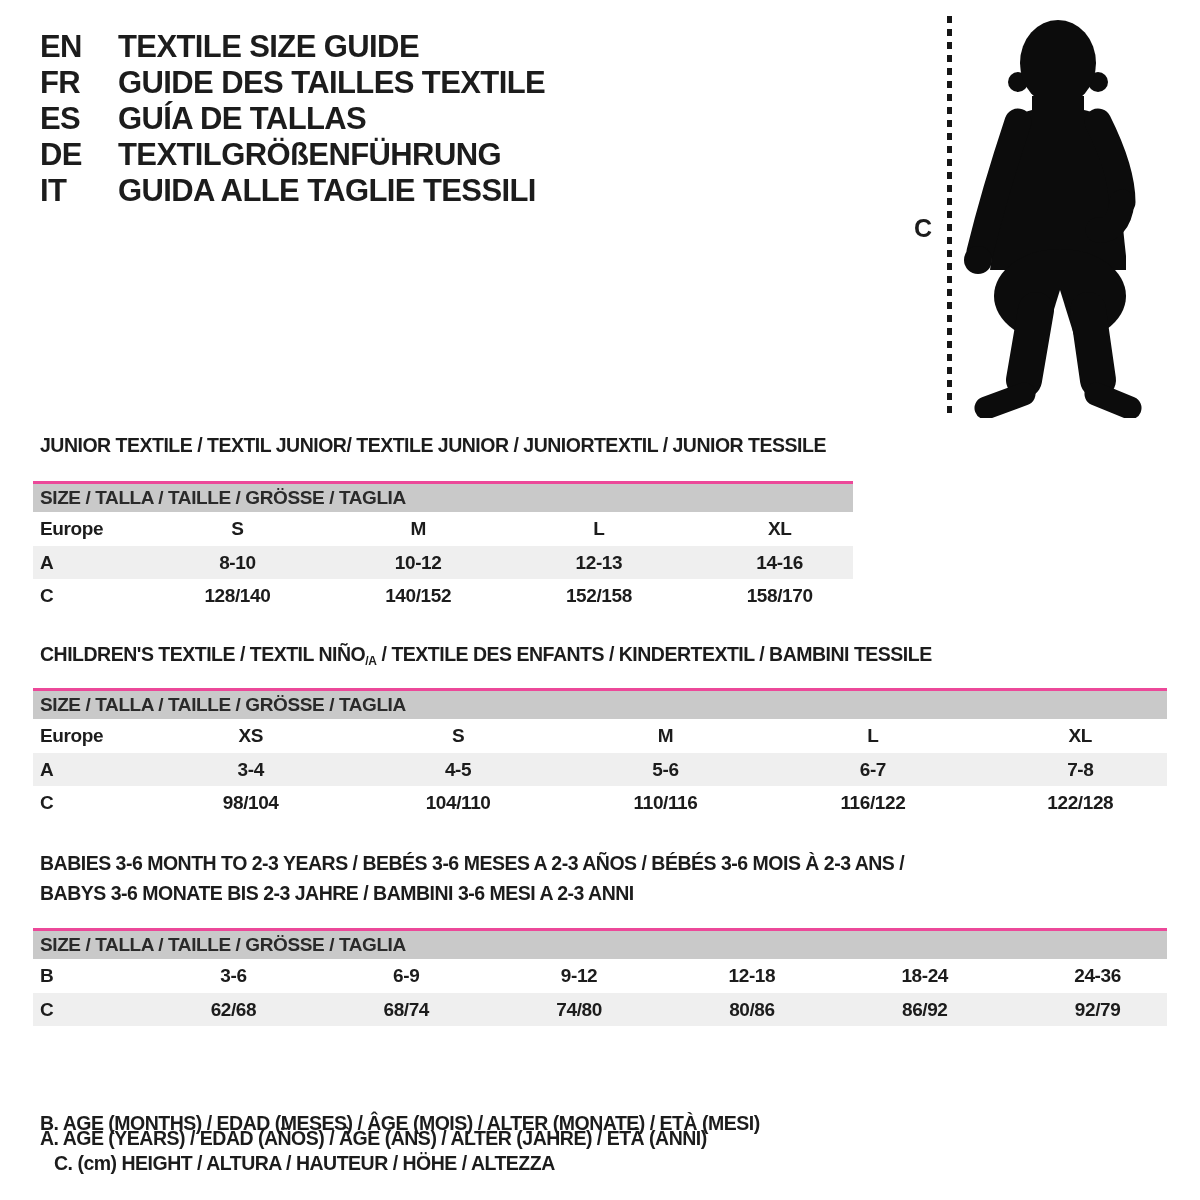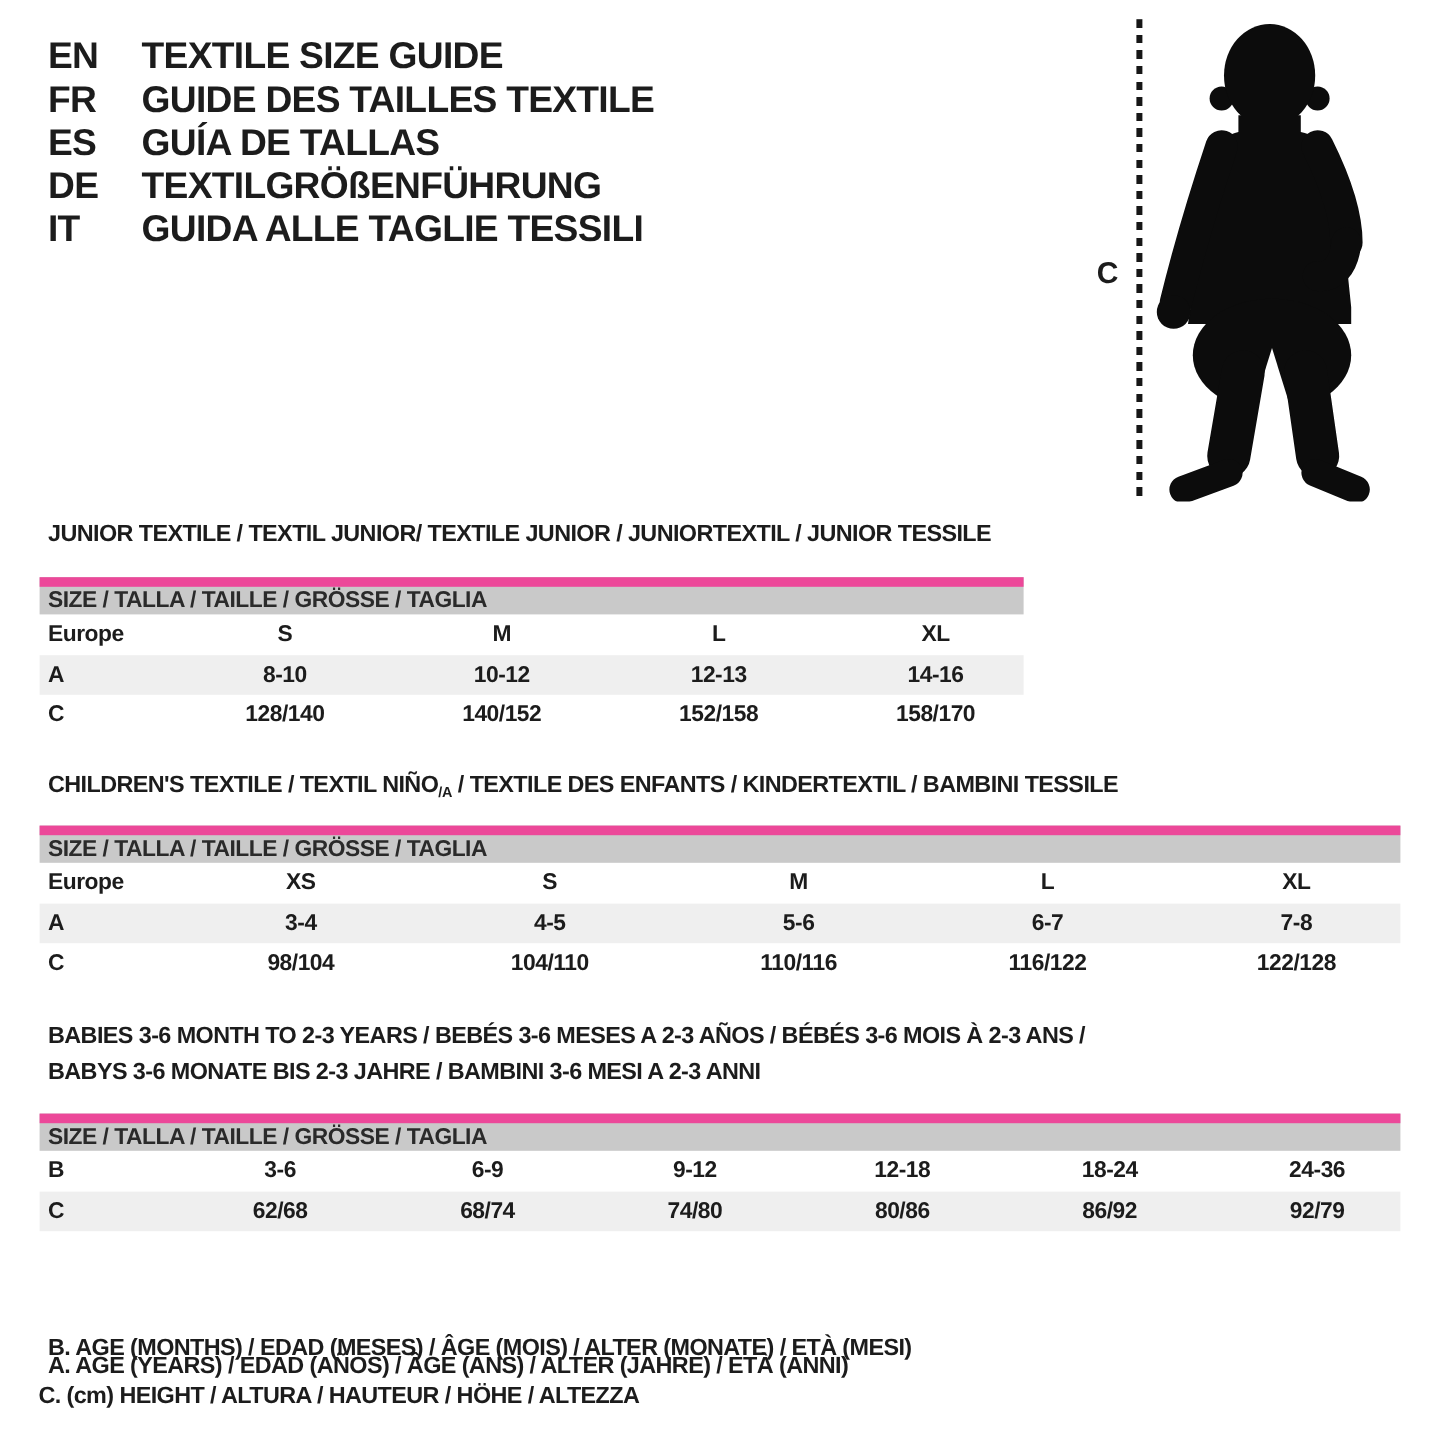--- a/index.html
+++ b/index.html
@@ -30,21 +30,21 @@
 
   
   .sec-title {
     font-weight: 700; font-size: 19.5px; letter-spacing: -0.5px; white-space: nowrap;
   }
   .title-sub { font-size: 12px; vertical-align: -4px; letter-spacing: -0.3px; }
 
   
   .stable { left: 33px; }
   .tbar {
-    border-top: 8px solid #ec4899;
+    border-top: 3px solid #ec4899;
     background: #c9c9c9;
     height: 31px;
     display: flex; align-items: center;
     padding-left: 7px;
     font-weight: 700; font-size: 19px; letter-spacing: -0.4px; color: #2a2a2a;
   }
   .trow { display: grid; align-items: center; height: 33px; gap: 34px; }
   .trow.first { height: 34px; }
   .trow.shaded { background: #efefef; }
   .cols5 { grid-template-columns: 97px 1fr 1fr 1fr 1fr; }
@@ -196,13 +196,13 @@
     <div class="cell">68/74</div>
     <div class="cell">74/80</div>
     <div class="cell">80/86</div>
     <div class="cell">86/92</div>
     <div class="cell">92/79</div>
   </div>
 </div>
 
 <div class="abs legend-line" style="left:40px; top:1113px;margin-top:14px;">A. AGE (YEARS) / EDAD (AÑOS) / ÂGE (ANS) / ALTER (JAHRE) / ETÀ (ANNI)</div>
 <div class="abs legend-line" style="left:40px; top:1112px;">B. AGE (MONTHS) / EDAD (MESES) / ÂGE (MOIS) / ALTER (MONATE) / ETÀ (MESI)</div>
-<div class="abs legend-line" style="left:32px; top:1152px;">C. (cm) HEIGHT / ALTURA / HAUTEUR / HÖHE / ALTEZZA</div>
+<div class="abs legend-line" style="left:54px; top:1152px;">C. (cm) HEIGHT / ALTURA / HAUTEUR / HÖHE / ALTEZZA</div>
 
 </body></html>

